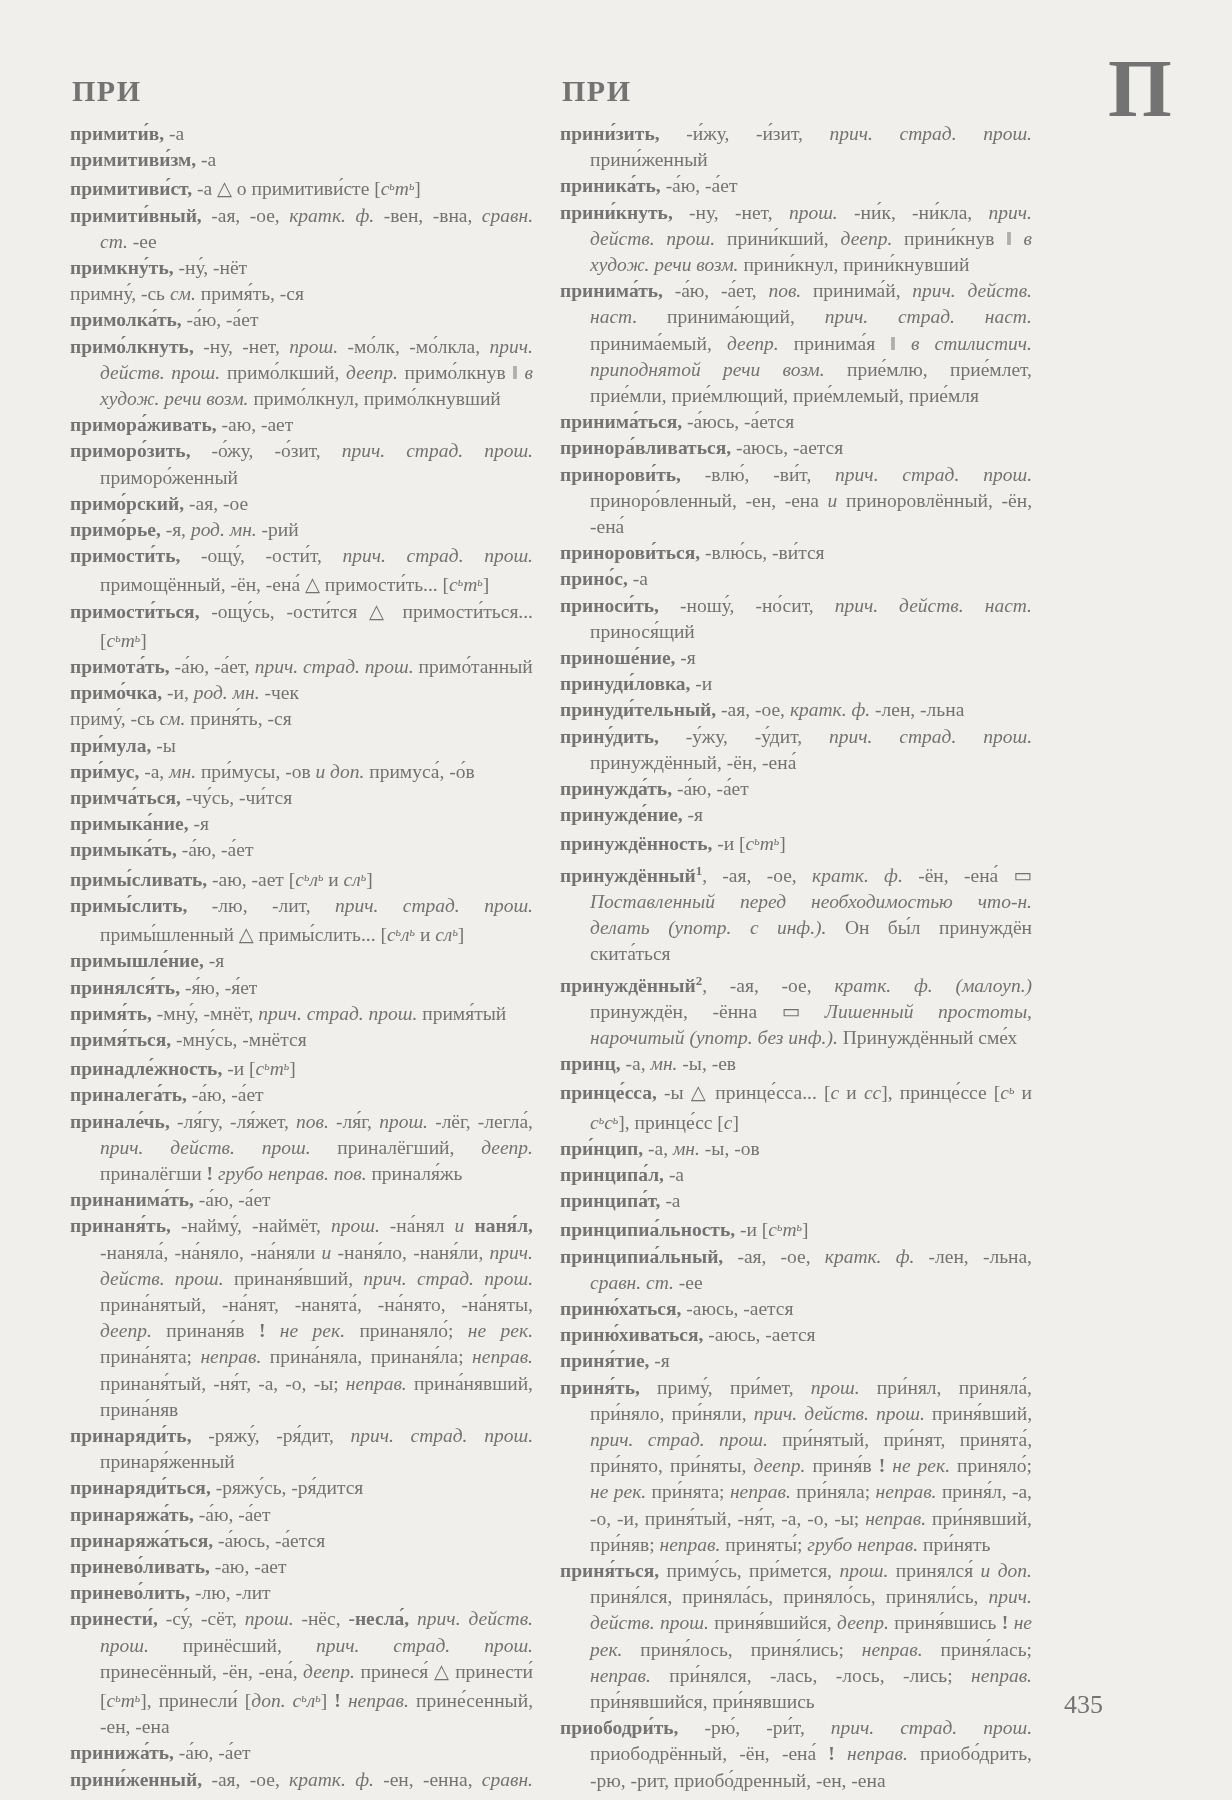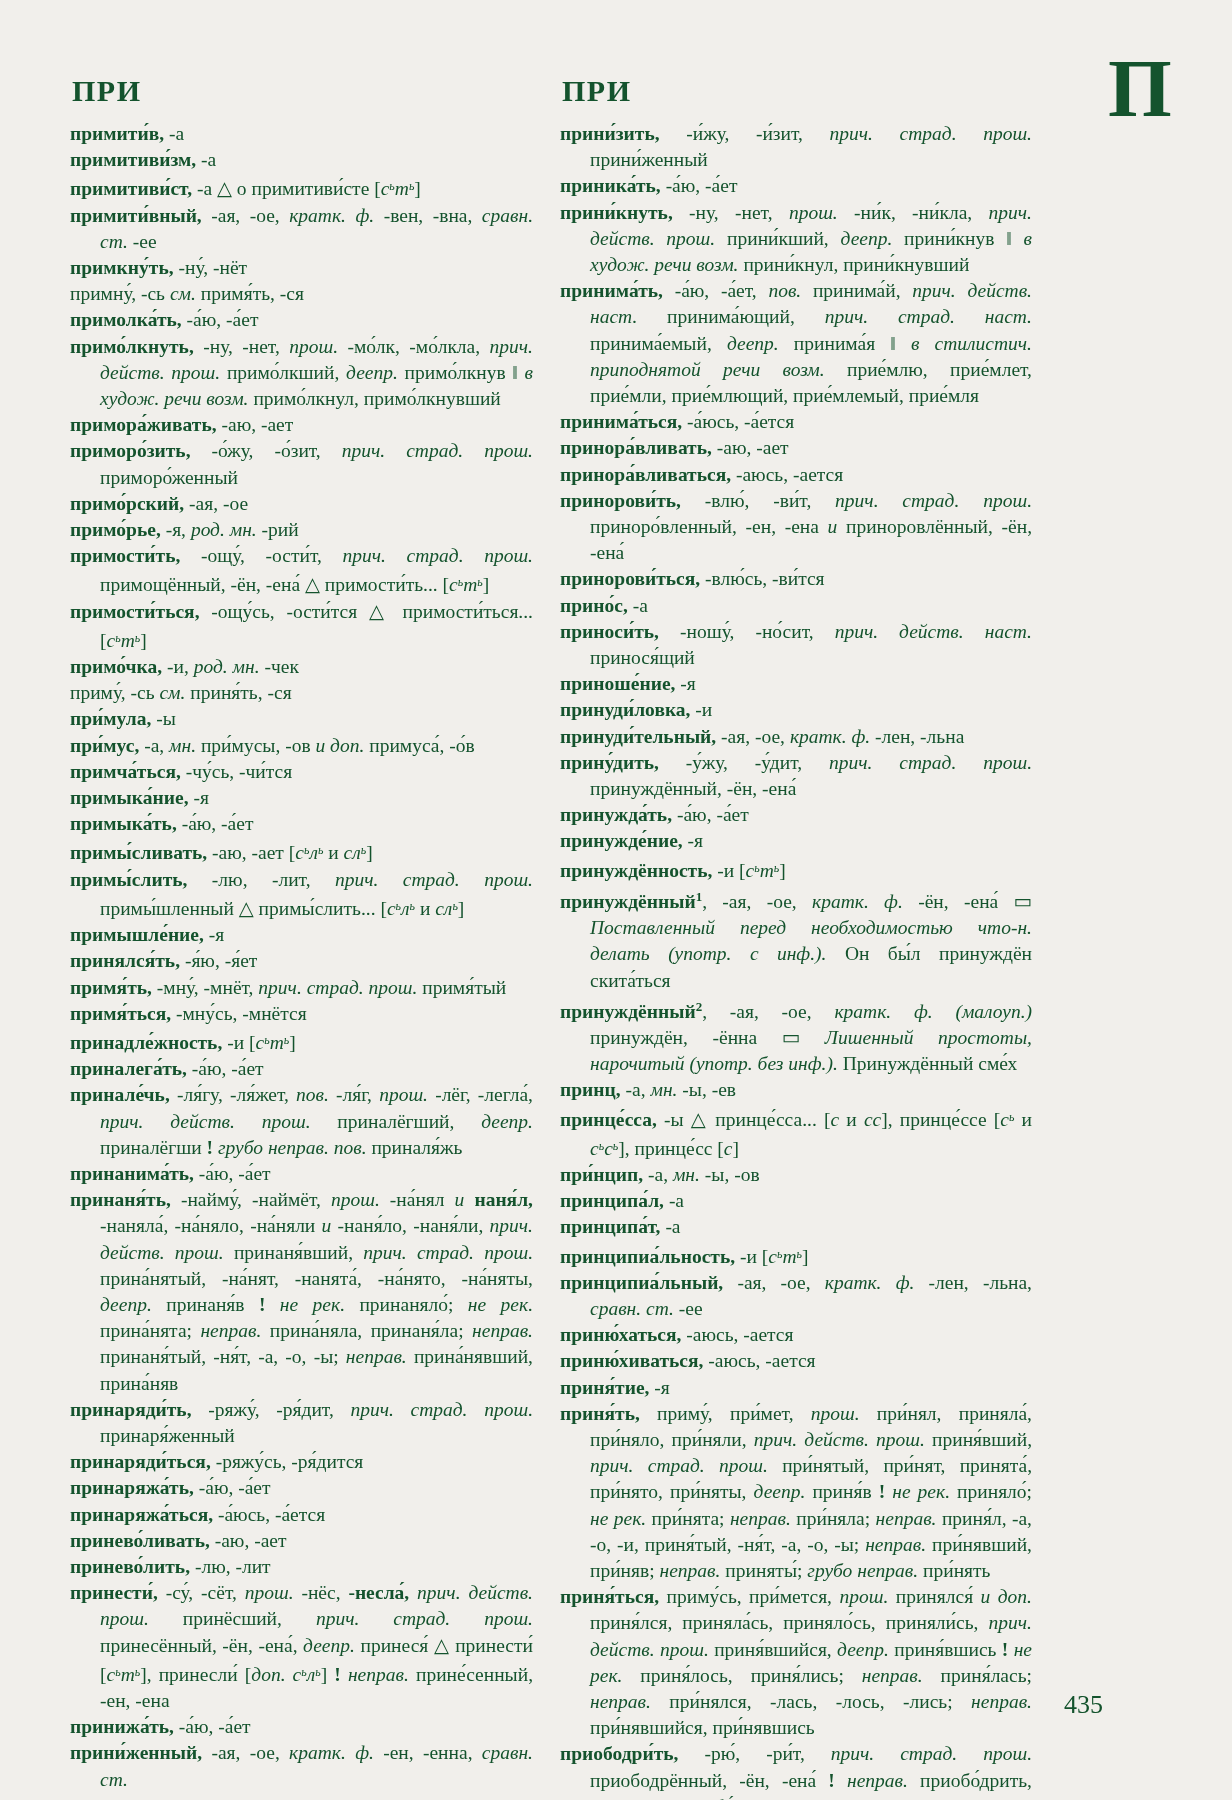--- a/index.html
+++ b/index.html
@@ -19,40 +19,41 @@
   .rb{font-weight:bold;}
   .ri{font-style:italic;}
   .rn{}
   .rs{font-style:italic;font-size:12px;vertical-align:5px;}
   .rbs{font-weight:bold;font-size:13px;vertical-align:7px;}
   .page-number{position:absolute;top:1690px;left:1064px;font-size:26px;}
 </style>
 </head>
 <body>
 
-<div class="page" style="background: rgb(241, 239, 235); color: #14532d;">
+<div class="page" style="background: rgb(241, 239, 235); color: #737373;">
   <div class="running-head rh-left">ПРИ</div>
   <div class="running-head rh-right">ПРИ</div>
   <div class="section-letter">П</div>
 
   <div class="column col-left">
       <p class="entry"><span class="rb">примити́в,</span><span class="rn"> -а</span></p>
       <p class="entry"><span class="rb">примитиви́зм,</span><span class="rn"> -а</span></p>
       <p class="entry"><span class="rb">примитиви́ст,</span><span class="rn"> -а △ о примитиви́сте [</span><span class="ri">с</span><span class="rs">ь</span><span class="ri">т</span><span class="rs">ь</span><span class="rn">]</span></p>
       <p class="entry"><span class="rb">примити́вный,</span><span class="rn"> -ая, -ое, </span><span class="ri">кратк. ф.</span><span class="rn"> -вен, -вна, </span><span class="ri">сравн. ст.</span><span class="rn"> -ее</span></p>
       <p class="entry"><span class="rb">примкну́ть,</span><span class="rn"> -ну́, -нёт</span></p>
       <p class="entry"><span class="rn">примну́, -сь </span><span class="ri">см.</span><span class="rn"> примя́ть, -ся</span></p>
       <p class="entry"><span class="rb">примолка́ть,</span><span class="rn"> -а́ю, -а́ет</span></p>
       <p class="entry"><span class="rb">примо́лкнуть,</span><span class="rn"> -ну, -нет, </span><span class="ri">прош.</span><span class="rn"> -мо́лк, -мо́лкла, </span><span class="ri">прич. действ. прош.</span><span class="rn"> примо́лкший, </span><span class="ri">деепр.</span><span class="rn"> примо́лкнув ‖ </span><span class="ri">в худож. речи возм.</span><span class="rn"> примо́лкнул, примо́лкнувший</span></p>
       <p class="entry"><span class="rb">примора́живать,</span><span class="rn"> -аю, -ает</span></p>
       <p class="entry"><span class="rb">приморо́зить,</span><span class="rn"> -о́жу, -о́зит, </span><span class="ri">прич. страд. прош.</span><span class="rn"> приморо́женный</span></p>
       <p class="entry"><span class="rb">примо́рский,</span><span class="rn"> -ая, -ое</span></p>
       <p class="entry"><span class="rb">примо́рье,</span><span class="rn"> -я, </span><span class="ri">род. мн.</span><span class="rn"> -рий</span></p>
       <p class="entry"><span class="rb">примости́ть,</span><span class="rn"> -ощу́, -ости́т, </span><span class="ri">прич. страд. прош.</span><span class="rn"> примощённый, -ён, -ена́ △ примости́ть... [</span><span class="ri">с</span><span class="rs">ь</span><span class="ri">т</span><span class="rs">ь</span><span class="rn">]</span></p>
       <p class="entry"><span class="rb">примости́ться,</span><span class="rn"> -ощу́сь, -ости́тся △ примости́ться... [</span><span class="ri">с</span><span class="rs">ь</span><span class="ri">т</span><span class="rs">ь</span><span class="rn">]</span></p>
+      <p class="entry"><span class="rb">примота́ть,</span><span class="rn"> -а́ю, -а́ет, </span><span class="ri">прич. страд. прош.</span><span class="rn"> примо́танный</span></p>
       <p class="entry"><span class="rb">примо́чка,</span><span class="rn"> -и, </span><span class="ri">род. мн.</span><span class="rn"> -чек</span></p>
       <p class="entry"><span class="rn">приму́, -сь </span><span class="ri">см.</span><span class="rn"> приня́ть, -ся</span></p>
       <p class="entry"><span class="rb">при́мула,</span><span class="rn"> -ы</span></p>
       <p class="entry"><span class="rb">при́мус,</span><span class="rn"> -а, </span><span class="ri">мн.</span><span class="rn"> при́мусы, -ов </span><span class="ri">и доп.</span><span class="rn"> примуса́, -о́в</span></p>
       <p class="entry"><span class="rb">примча́ться,</span><span class="rn"> -чу́сь, -чи́тся</span></p>
       <p class="entry"><span class="rb">примыка́ние,</span><span class="rn"> -я</span></p>
       <p class="entry"><span class="rb">примыка́ть,</span><span class="rn"> -а́ю, -а́ет</span></p>
       <p class="entry"><span class="rb">примы́сливать,</span><span class="rn"> -аю, -ает [</span><span class="ri">с</span><span class="rs">ь</span><span class="ri">л</span><span class="rs">ь</span><span class="rn"> и </span><span class="ri">сл</span><span class="rs">ь</span><span class="rn">]</span></p>
       <p class="entry"><span class="rb">примы́слить,</span><span class="rn"> -лю, -лит, </span><span class="ri">прич. страд. прош.</span><span class="rn"> примы́шленный △ примы́слить... [</span><span class="ri">с</span><span class="rs">ь</span><span class="ri">л</span><span class="rs">ь</span><span class="rn"> и </span><span class="ri">сл</span><span class="rs">ь</span><span class="rn">]</span></p>
       <p class="entry"><span class="rb">примышле́ние,</span><span class="rn"> -я</span></p>
@@ -73,21 +74,20 @@
       <p class="entry"><span class="rb">принести́,</span><span class="rn"> -су́, -сёт, </span><span class="ri">прош.</span><span class="rn"> -нёс, </span><span class="rb">-несла́,</span><span class="ri"> прич. действ. прош.</span><span class="rn"> принёсший, </span><span class="ri">прич. страд. прош.</span><span class="rn"> принесённый, -ён, -ена́, </span><span class="ri">деепр.</span><span class="rn"> принеся́ △ принести́ [</span><span class="ri">с</span><span class="rs">ь</span><span class="ri">т</span><span class="rs">ь</span><span class="rn">], принесли́ [</span><span class="ri">доп. с</span><span class="rs">ь</span><span class="ri">л</span><span class="rs">ь</span><span class="rn">] </span><span class="rb">!</span><span class="ri"> неправ.</span><span class="rn"> прине́сенный, -ен, -ена</span></p>
       <p class="entry"><span class="rb">принижа́ть,</span><span class="rn"> -а́ю, -а́ет</span></p>
       <p class="entry"><span class="rb">прини́женный,</span><span class="rn"> -ая, -ое, </span><span class="ri">кратк. ф.</span><span class="rn"> -ен, -енна, </span><span class="ri">сравн. ст.</span></p>
     </div>
   <div class="column col-right">
       <p class="entry"><span class="rb">прини́зить,</span><span class="rn"> -и́жу, -и́зит, </span><span class="ri">прич. страд. прош.</span><span class="rn"> прини́женный</span></p>
       <p class="entry"><span class="rb">приника́ть,</span><span class="rn"> -а́ю, -а́ет</span></p>
       <p class="entry"><span class="rb">прини́кнуть,</span><span class="rn"> -ну, -нет, </span><span class="ri">прош.</span><span class="rn"> -ни́к, -ни́кла, </span><span class="ri">прич. действ. прош.</span><span class="rn"> прини́кший, </span><span class="ri">деепр.</span><span class="rn"> прини́кнув ‖ </span><span class="ri">в худож. речи возм.</span><span class="rn"> прини́кнул, прини́кнувший</span></p>
       <p class="entry"><span class="rb">принима́ть,</span><span class="rn"> -а́ю, -а́ет, </span><span class="ri">пов.</span><span class="rn"> принима́й, </span><span class="ri">прич. действ. наст.</span><span class="rn"> принима́ющий, </span><span class="ri">прич. страд. наст.</span><span class="rn"> принима́емый, </span><span class="ri">деепр.</span><span class="rn"> принима́я ‖ </span><span class="ri">в стилистич. приподнятой речи возм.</span><span class="rn"> прие́млю, прие́млет, прие́мли, прие́млющий, прие́млемый, прие́мля</span></p>
       <p class="entry"><span class="rb">принима́ться,</span><span class="rn"> -а́юсь, -а́ется</span></p>
-      <p class="entry"><span class="rb">принора́вливать,</span><span class="rn"> -аю, -ает</span></p>
       <p class="entry"><span class="rb">принора́вливаться,</span><span class="rn"> -аюсь, -ается</span></p>
       <p class="entry"><span class="rb">приноро­ви́ть,</span><span class="rn"> -влю́, -ви́т, </span><span class="ri">прич. страд. прош.</span><span class="rn"> приноро́вленный, -ен, -ена </span><span class="ri">и</span><span class="rn"> приноровлённый, -ён, -ена́</span></p>
       <p class="entry"><span class="rb">приноро­ви́ться,</span><span class="rn"> -влю́сь, -ви́тся</span></p>
       <p class="entry"><span class="rb">прино́с,</span><span class="rn"> -а</span></p>
       <p class="entry"><span class="rb">приноси́ть,</span><span class="rn"> -ношу́, -но́сит, </span><span class="ri">прич. действ. наст.</span><span class="rn"> принося́щий</span></p>
       <p class="entry"><span class="rb">приноше́ние,</span><span class="rn"> -я</span></p>
       <p class="entry"><span class="rb">принуди́ловка,</span><span class="rn"> -и</span></p>
       <p class="entry"><span class="rb">принуди́тельный,</span><span class="rn"> -ая, -ое, </span><span class="ri">кратк. ф.</span><span class="rn"> -лен, -льна</span></p>
       <p class="entry"><span class="rb">прину́дить,</span><span class="rn"> -у́жу, -у́дит, </span><span class="ri">прич. страд. прош.</span><span class="rn"> принуждённый, -ён, -ена́</span></p>
       <p class="entry"><span class="rb">принужда́ть,</span><span class="rn"> -а́ю, -а́ет</span></p>

